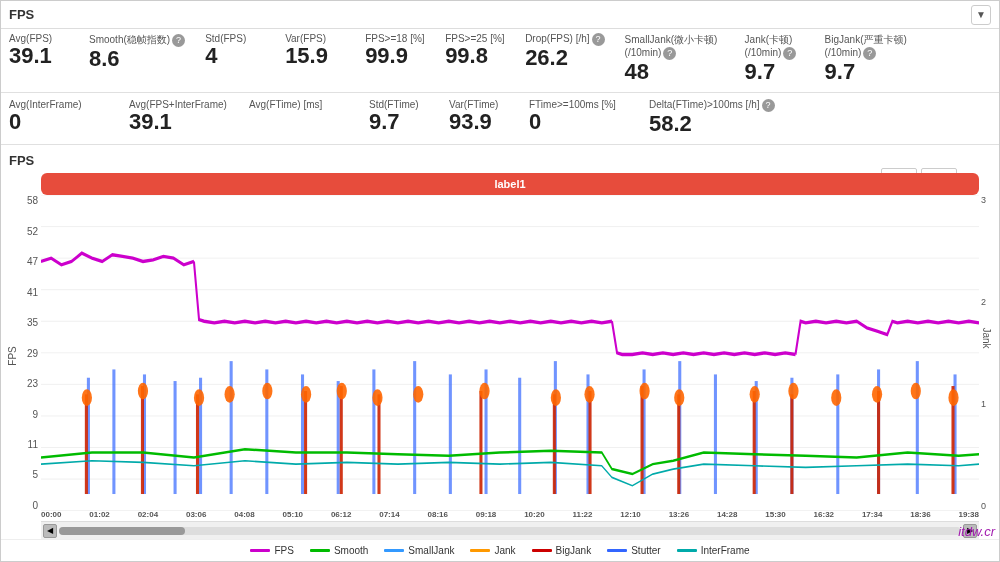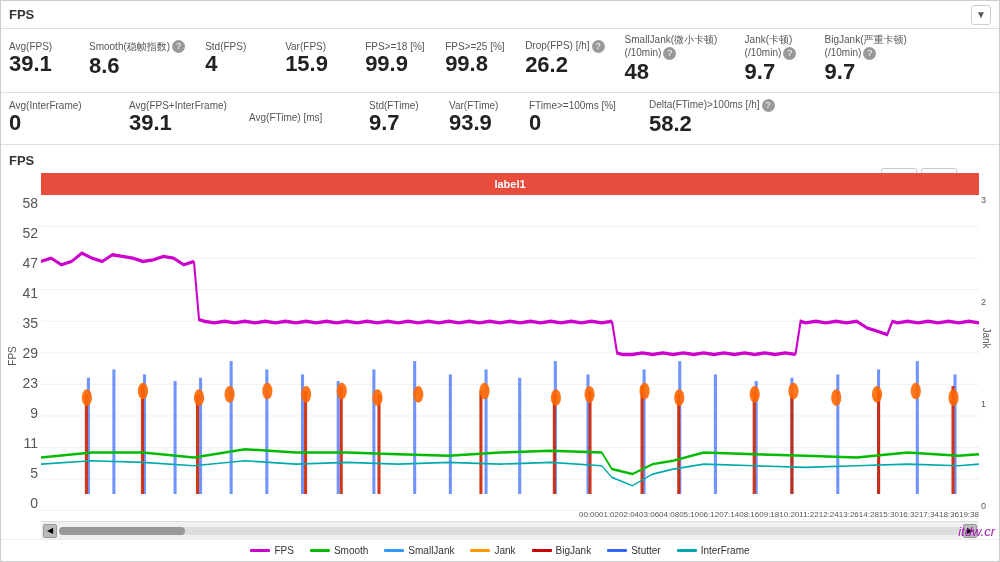--- a/index.html
+++ b/index.html
@@ -45,21 +45,21 @@
       font-size: 10px;
       color: #555;
     }
     
     .stats-section {
       padding: 4px 8px 2px 8px;
       background: #fff;
     }
     .stats-row {
       display: flex;
-      align-items: center;
+      align-items: flex-start;
       margin-bottom: 4px;
       flex-wrap: wrap;
     }
     .stat-item {
       display: flex;
       flex-direction: column;
       margin-right: 20px;
       min-width: 60px;
     }
     .stat-label {
@@ -145,40 +145,41 @@
       right: 20px;
       height: 22px;
       background: #e74c3c;
       display: flex;
       align-items: center;
       justify-content: center;
       color: #fff;
       font-size: 11px;
       font-weight: bold;
       z-index: 10;
+      border-radius: 6px;
     }
     .chart-area {
       position: absolute;
       top: 22px;
       left: 40px;
       right: 20px;
       bottom: 28px;
     }
     .y-axis-left {
       position: absolute;
       top: 22px;
       left: 0;
       width: 40px;
       bottom: 28px;
       display: flex;
       flex-direction: column;
       justify-content: space-between;
       align-items: flex-end;
       padding-right: 3px;
-      font-size: 14px;
+      font-size: 10px;
       color: #555;
     }
     .y-axis-right {
       position: absolute;
       top: 22px;
       right: 0;
       width: 20px;
       bottom: 28px;
       display: flex;
       flex-direction: column;
@@ -460,34 +461,34 @@
         <circle cx="626" cy="122" r="5" fill="#ff6600" opacity="0.9"></circle>
         <circle cx="700" cy="120" r="5" fill="#ff6600" opacity="0.9"></circle>
         <circle cx="738" cy="118" r="5" fill="#ff6600" opacity="0.9"></circle>
         <circle cx="780" cy="122" r="5" fill="#ff6600" opacity="0.9"></circle>
         <circle cx="820" cy="120" r="5" fill="#ff6600" opacity="0.9"></circle>
         <circle cx="858" cy="118" r="5" fill="#ff6600" opacity="0.9"></circle>
         <circle cx="895" cy="122" r="5" fill="#ff6600" opacity="0.9"></circle>
       </svg>
     </div>
 
-    <div style="position:absolute;bottom:20px;left:40px;right:20px;display:flex;justify-content:flex-end;font-size:8px;color:#555;">
+    <div style="position:absolute;bottom:20px;left:40px;right:20px;display:flex;justify-content:space-between;font-size:8px;color:#555;font-weight:bold;">
       <span>00:00</span>
       <span>01:02</span>
       <span>02:04</span>
       <span>03:06</span>
       <span>04:08</span>
       <span>05:10</span>
       <span>06:12</span>
       <span>07:14</span>
       <span>08:16</span>
       <span>09:18</span>
       <span>10:20</span>
       <span>11:22</span>
-      <span>12:24</span>
+      <span>12:10</span>
       <span>13:26</span>
       <span>14:28</span>
       <span>15:30</span>
       <span>16:32</span>
       <span>17:34</span>
       <span>18:36</span>
       <span>19:38</span>
     </div>
 
     <div style="position:absolute;bottom:0;left:40px;right:20px;height:18px;background:#f0f0f0;border-top:1px solid #ddd;display:flex;align-items:center;padding:0 2px;">

